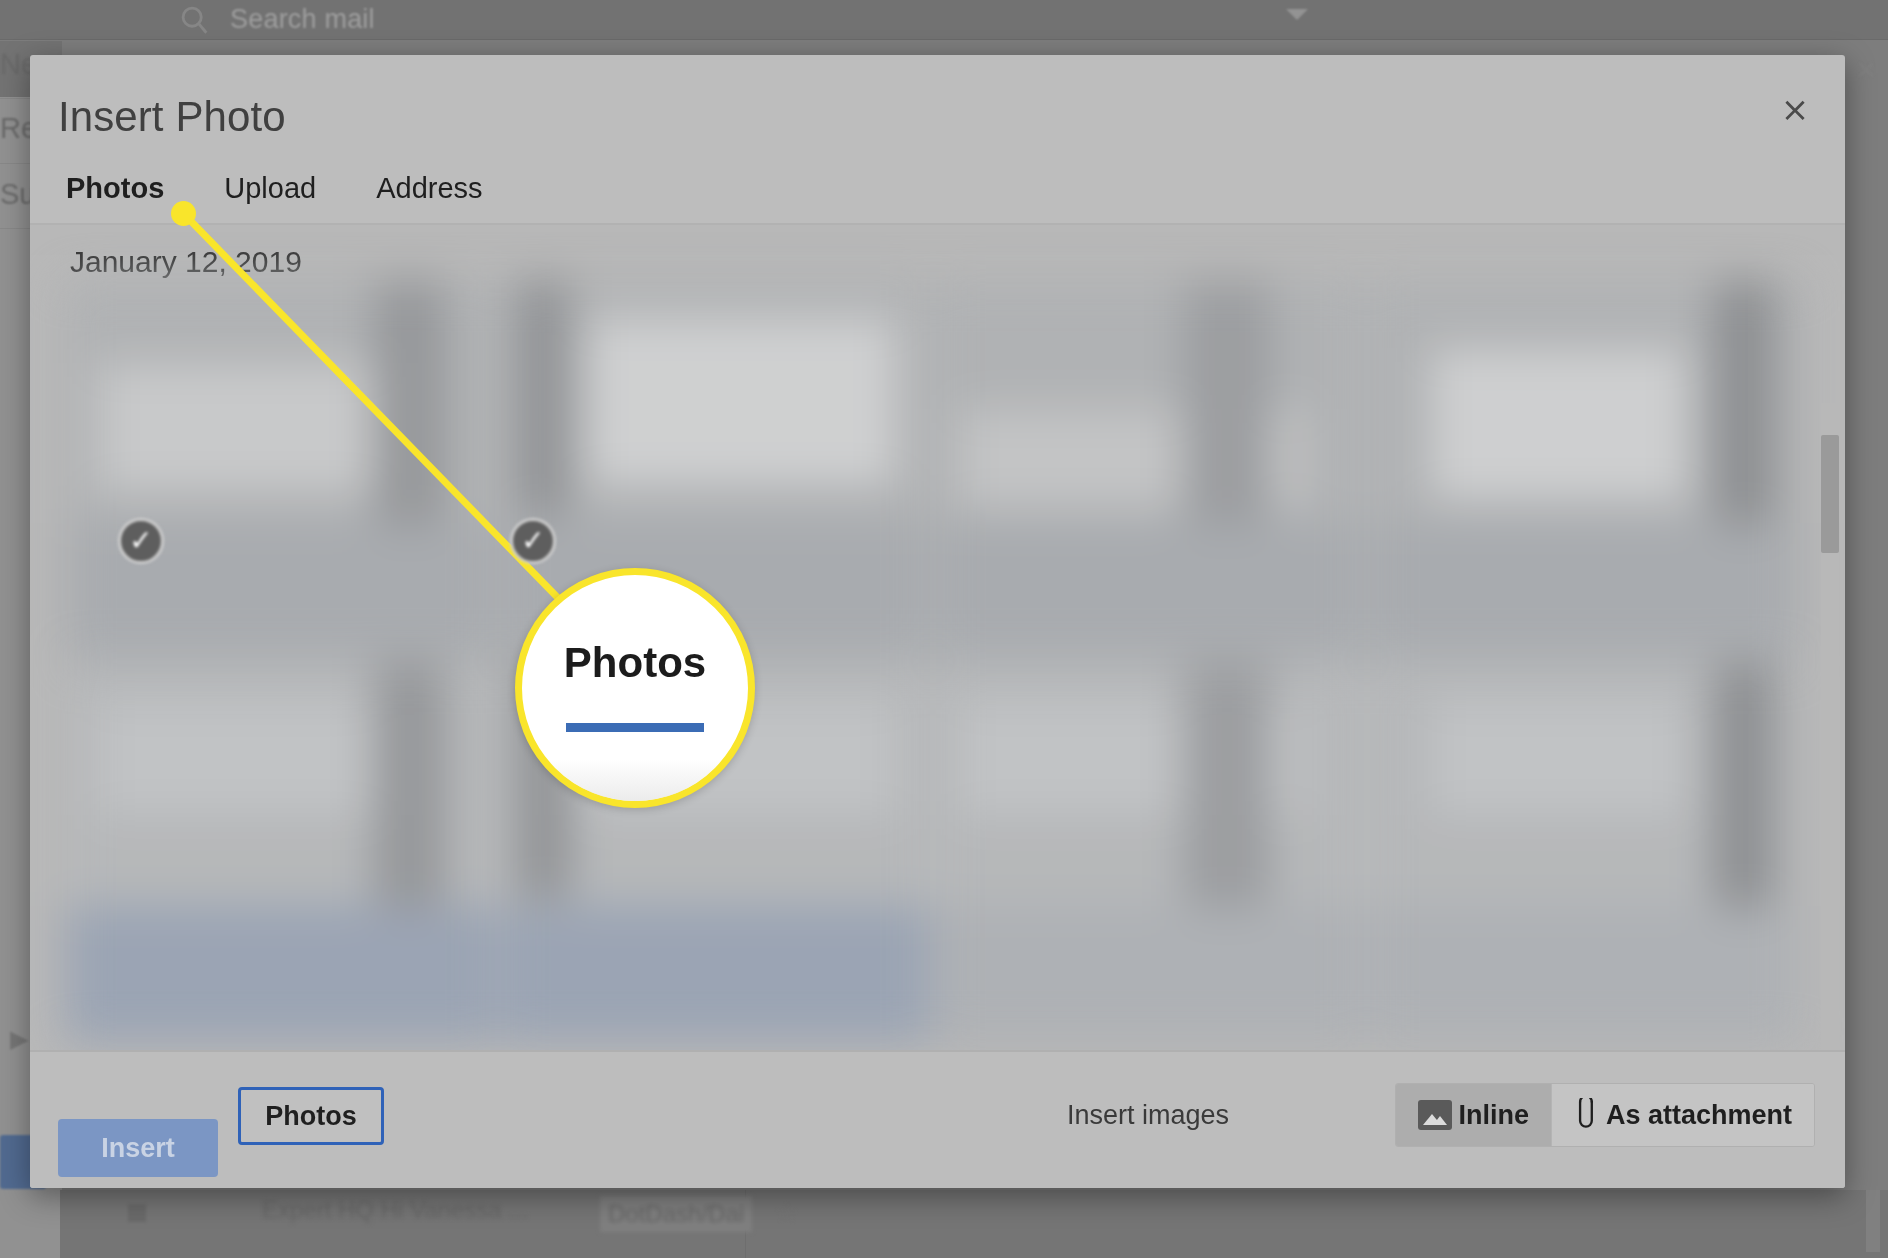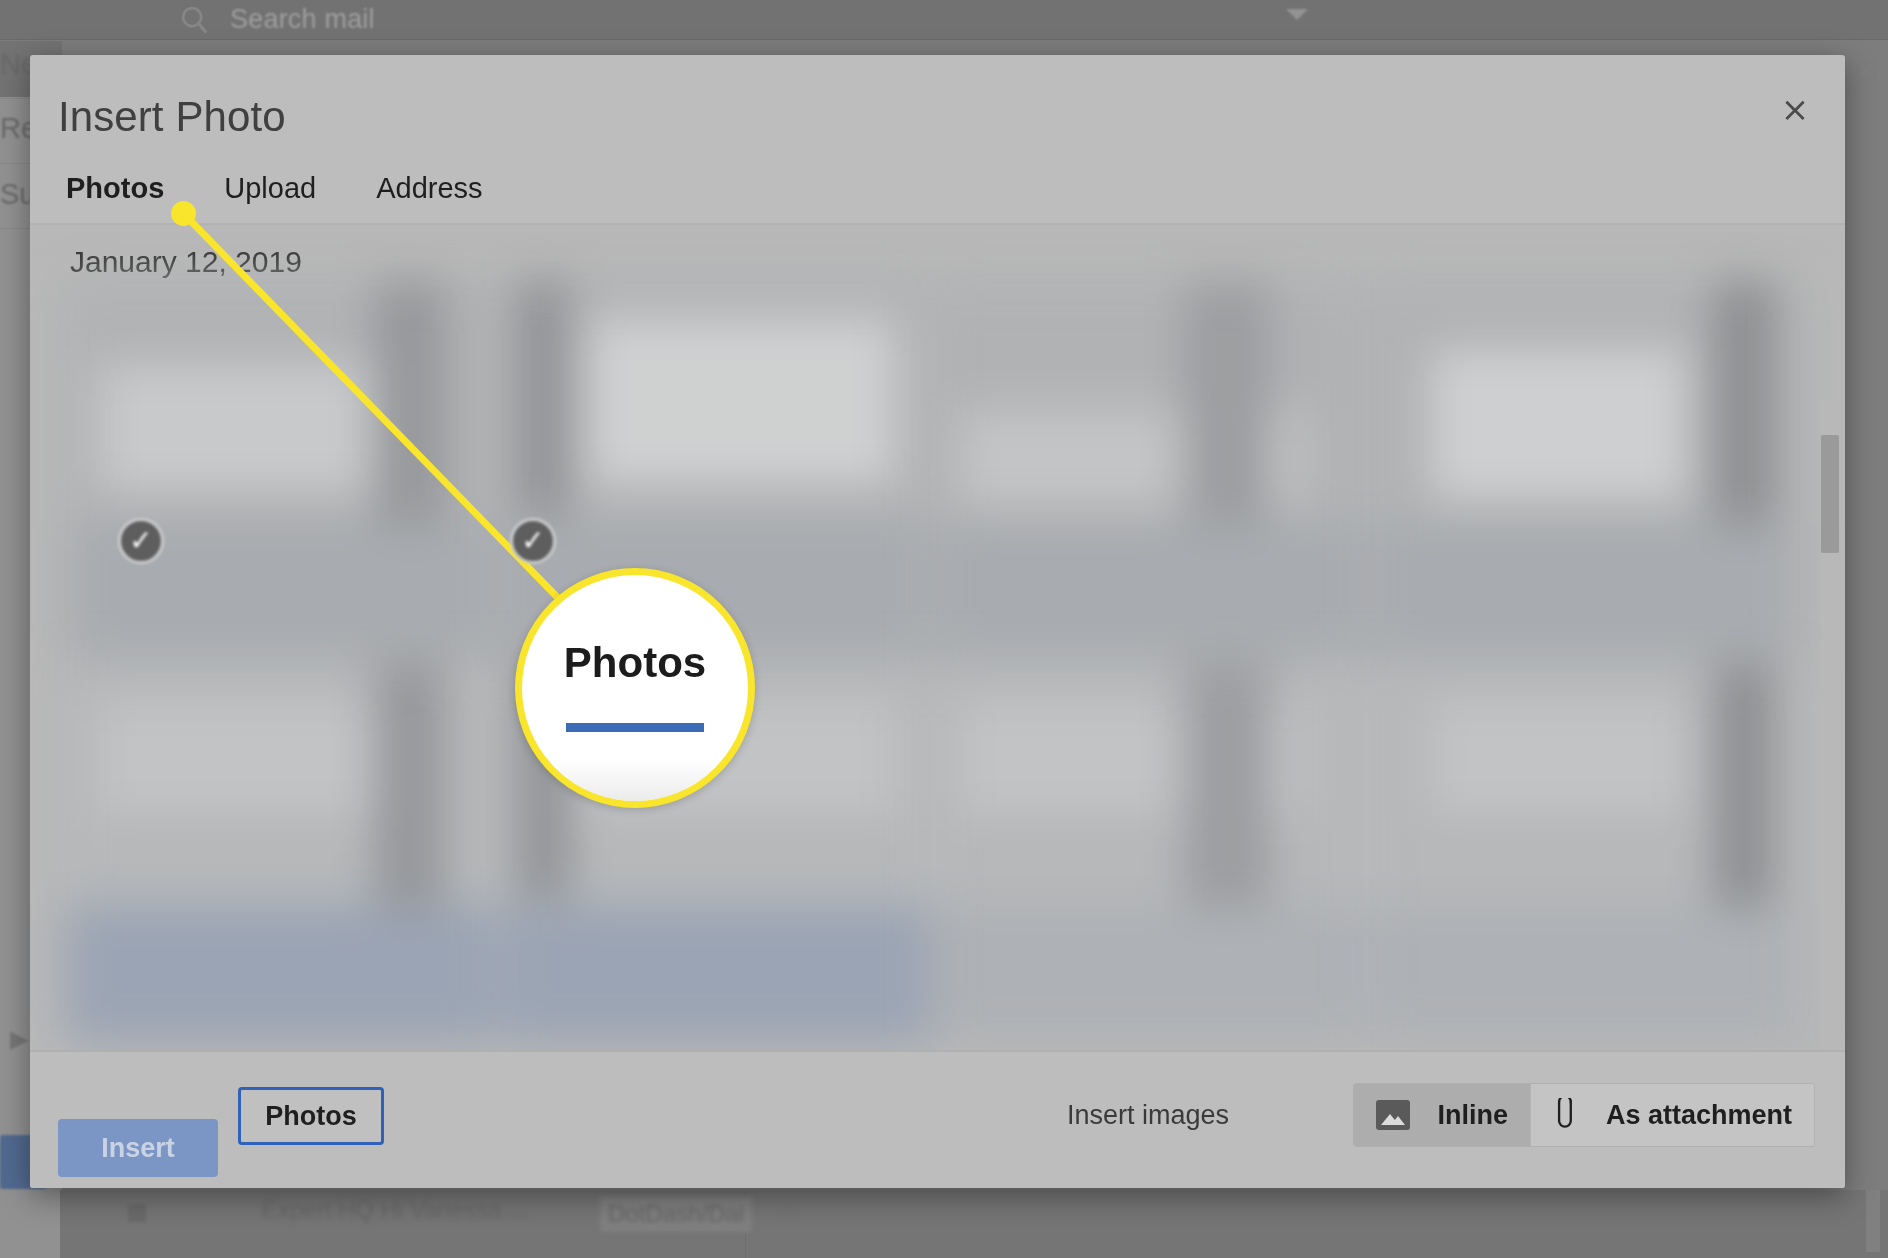--- a/index.html
+++ b/index.html
@@ -242,21 +242,21 @@
   .insert-images-label {
     position: absolute; right: 616px; top: 48px;
     font-size: 27px; color: #3a3a3a; white-space: nowrap;
   }
   .seg-group {
     position: absolute; right: 30px; top: 31px;
     height: 64px; display: flex;
     border: 1px solid #b0b0b0; border-radius: 3px; overflow: hidden;
   }
   .seg {
-    display: flex; align-items: center; gap: 27px;
+    display: flex; align-items: center; gap: 6px;
     padding: 0 22px; font-size: 27px; font-weight: bold; color: #1f1f1f;
     cursor: pointer; background: #c4c4c4;
   }
   .seg.sel { background: #adadad; }
   .seg + .seg { border-left: 1px solid #b4b4b4; }
   .icon-image {
     width: 34px; height: 30px; background: #5a5a5a; border-radius: 3px;
     position: relative; flex: 0 0 auto;
   }
   .icon-image::before {

